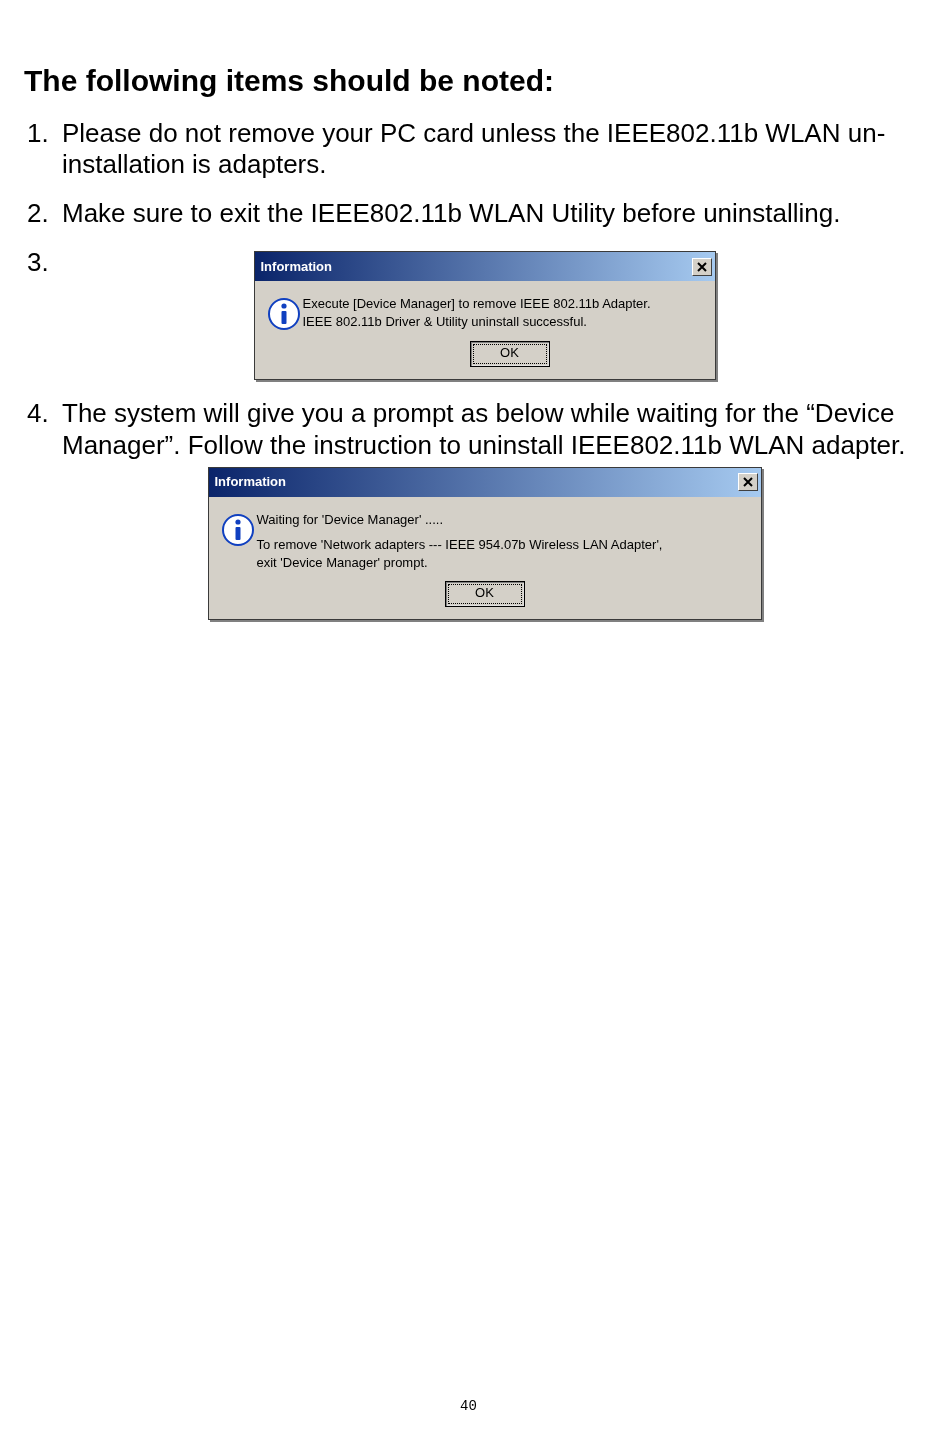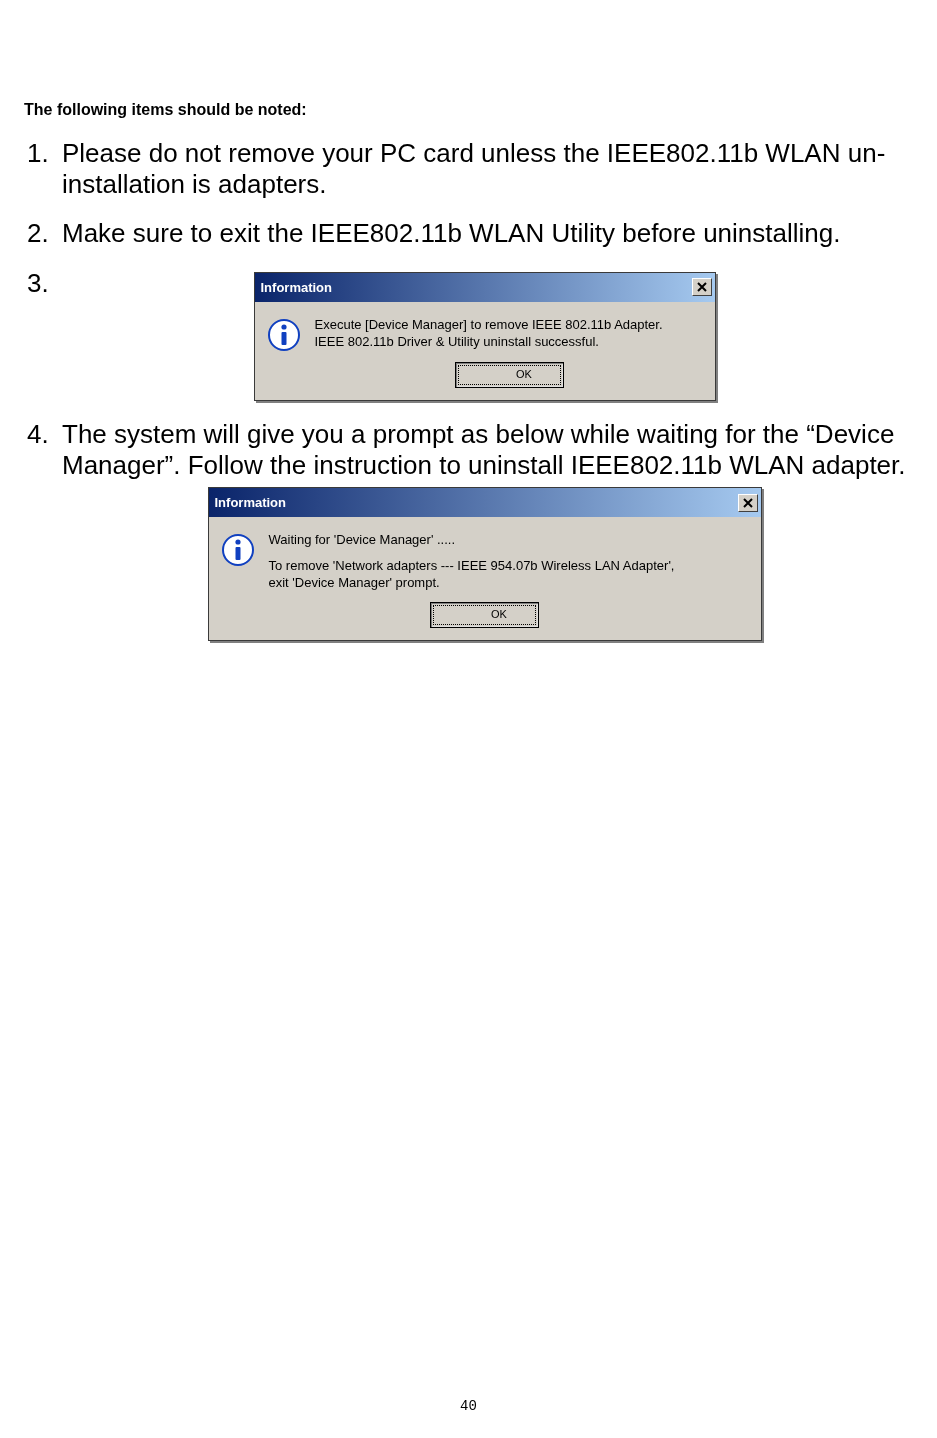--- a/index.html
+++ b/index.html
@@ -18,23 +18,23 @@
     position: relative;
   }
   .section-heading {
     font-size: 26px;
     font-weight: 700;
     text-decoration: underline;
     margin: 0;
     line-height: 1.25;
   }
   .sub-heading {
-    font-size: 16px;
+    font-size: 30px;
     font-weight: 700;
-    margin: 94px 0 18px 0;
+    margin: 56px 0 18px 0;
     line-height: 1.25;
   }
   ol.main-list {
     margin: 0;
     padding: 0 6px 0 32px;
     font-size: 26px;
     line-height: 1.2;
   }
   ol.main-list > li {
     margin-bottom: 18px;
@@ -78,21 +78,21 @@
     border-right-color: #404040;
     border-bottom-color: #404040;
     display: flex;
     align-items: center;
     justify-content: center;
   }
   .win-close svg { display:block; }
   .dlg-body {
     display: flex;
     padding: 14px 12px 10px 12px;
-    gap: 14px;
+    gap: 2px;
     color: #000;
     font-size: 13px;
     line-height: 1.35;
   }
   .info-icon {
     flex: 0 0 auto;
     margin-top: 2px;
   }
   .info-icon svg { display:block; }
   .dlg-text {
@@ -107,26 +107,25 @@
   .btn-row.right-indent { padding-left: 50px; }
   .win-btn {
     min-width: 78px;
     height: 24px;
     background: #d4d0c8;
     border: 1px solid #fff;
     border-right-color: #404040;
     border-bottom-color: #404040;
     box-shadow: 1px 1px 0 #808080 inset, -1px -1px 0 #dfdfdf inset;
     font-family: Tahoma, Arial, sans-serif;
-    font-size: 11px;
+    font-size: 13px;
     text-align: center;
     line-height: 22px;
     outline: 1px solid #000;
     outline-offset: 0;
-    padding-left: 29px;
   }
   .win-btn.focused {
     outline: 1px dotted #000;
     outline-offset: -4px;
     border: 1px solid #000;
   }
   .page-number {
     position: absolute;
     bottom: 24px;
     left: 0;

